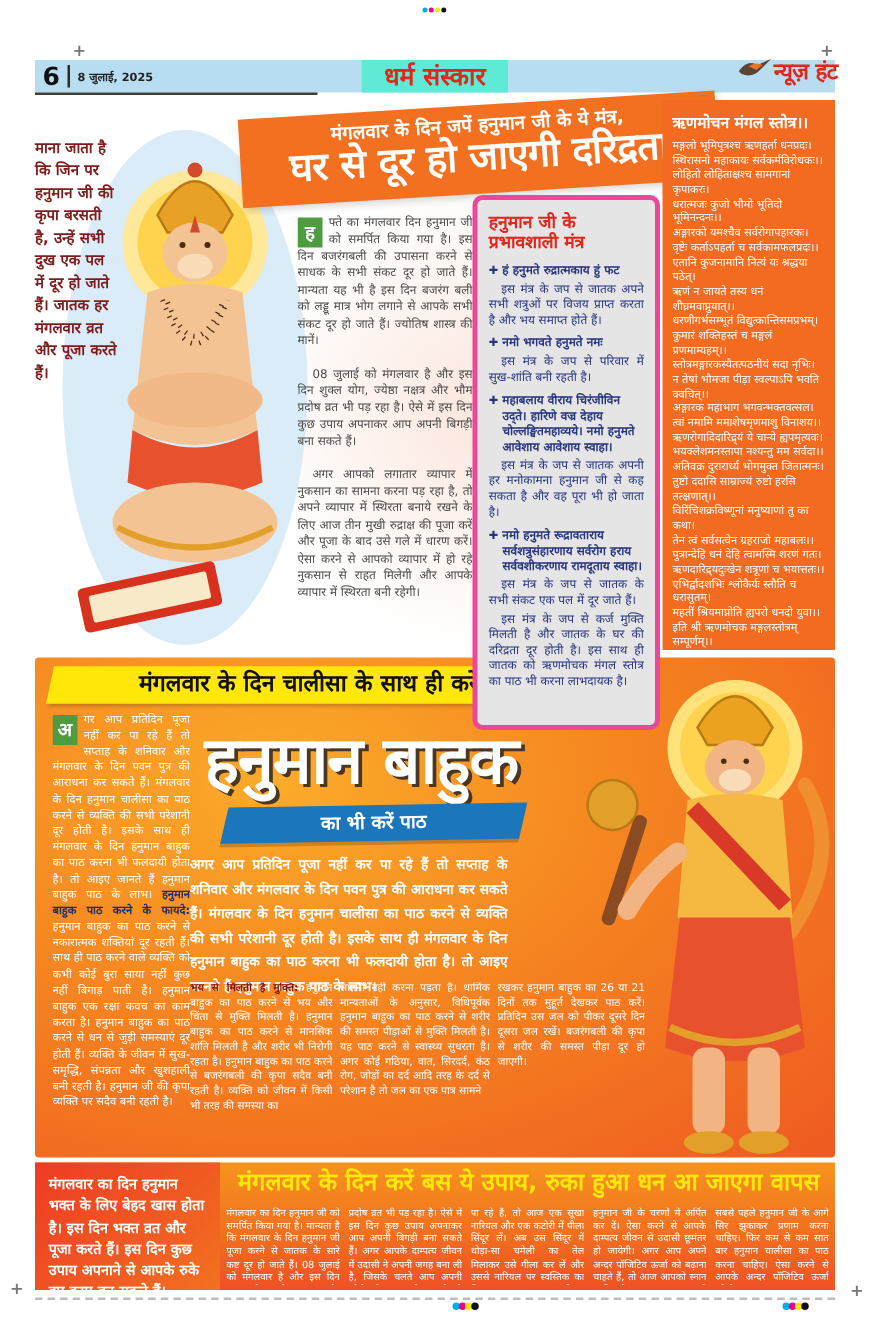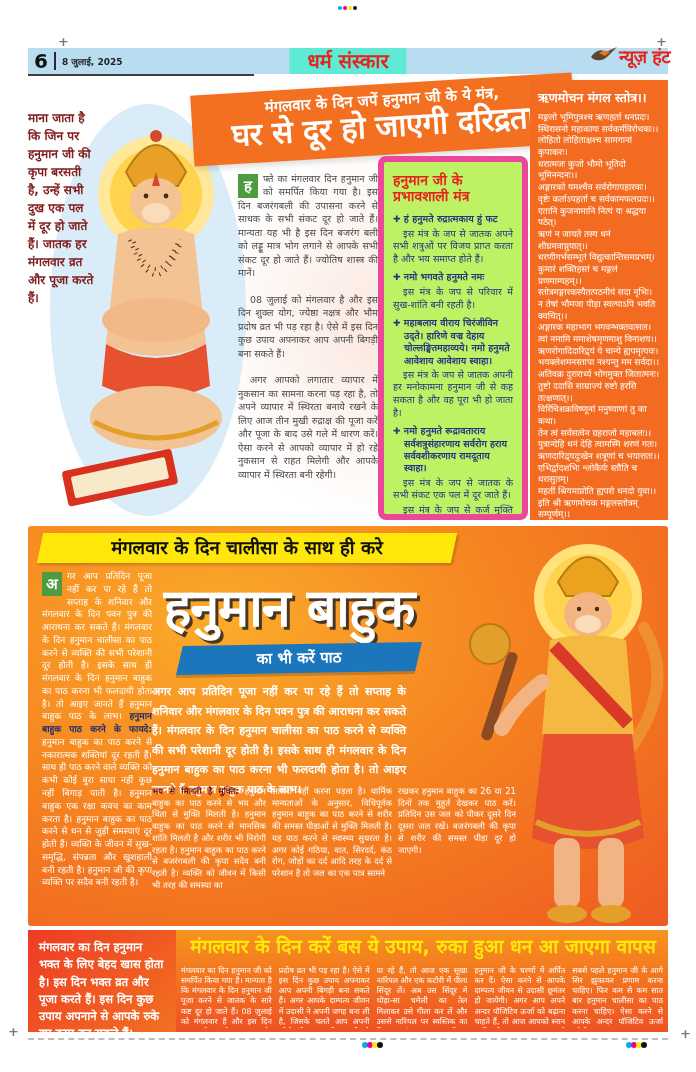--- a/index.html
+++ b/index.html
@@ -26,21 +26,21 @@
   .pink-blob { position:absolute; left:205px; top:140px; width:350px; height:380px; background:radial-gradient(closest-side,#fbe7de,rgba(251,231,222,0)); z-index:0; }
   .art1 { position:absolute; left:48px; top:92px; width:212px; height:430px; z-index:1; }
   .headline-banner { position:absolute; left:192px; top:84px; width:382px; padding:7px 14px 10px; background:#f37021; transform:rotate(-3.5deg); text-align:center; z-index:2; box-shadow:2px 3px 6px rgba(0,0,0,.15); }
   .kicker { color:#fff; font-weight:bold; font-size:15px; line-height:1.2; }
   .headline { color:#fff; font-weight:bold; font-size:31px; line-height:1.15; letter-spacing:-.5px; }
   .lead-body { position:absolute; left:238px; top:172px; width:140px; height:348px; overflow:hidden; font-size:9.5px; line-height:1.42; color:#4c4c4c; text-align:justify; z-index:2; }
   .lead-body p { margin-bottom:4px; }
   .lead-body p + p { text-indent:12px;margin-top:13px; }
   .dropcap { float:left; width:20px; height:24px; background:#4f9b3f; color:#fff; font-weight:bold; font-size:15px; line-height:24px; text-align:center; margin:2px 5px 0 0; }
 
-  .mantra-box { position:absolute; left:378px; top:156px; width:150px; height:364px; background:#bef264; border:6px solid #ec4899; border-radius:8px; padding:10px 9px; overflow:hidden; z-index:2; }
+  .mantra-box { position:absolute; left:378px; top:156px; width:150px; height:428px; background:#e5e5e5; border:4px solid #ec4899; border-radius:8px; padding:10px 9px; overflow:hidden; z-index:2; }
   .mantra-title { color:#e4251b; font-weight:bold; font-size:14px; line-height:1.15; margin-bottom:9px; }
   .m-line { color:#28367f; font-weight:bold; font-size:9.5px; line-height:1.3; margin-top:6px; padding-left:11px; text-indent:-11px; }
   .m-bullet { color:#28367f; font-size:9px; }
   .m-desc { color:#28367f; font-size:9.5px; line-height:1.32; text-align:justify; margin-top:2px; text-indent:10px; }
 
   .stotra { position:absolute; left:530px; top:80px; width:138px; height:440px; background:#f26b21; padding:9px 8px; overflow:hidden; z-index:2; }
   .stotra-title { color:#fff; font-weight:bold; font-size:12.5px; margin-bottom:6px; }
   .stotra-body { color:#fff; font-size:8.8px; line-height:1.33; white-space:pre-line; }
 
   

